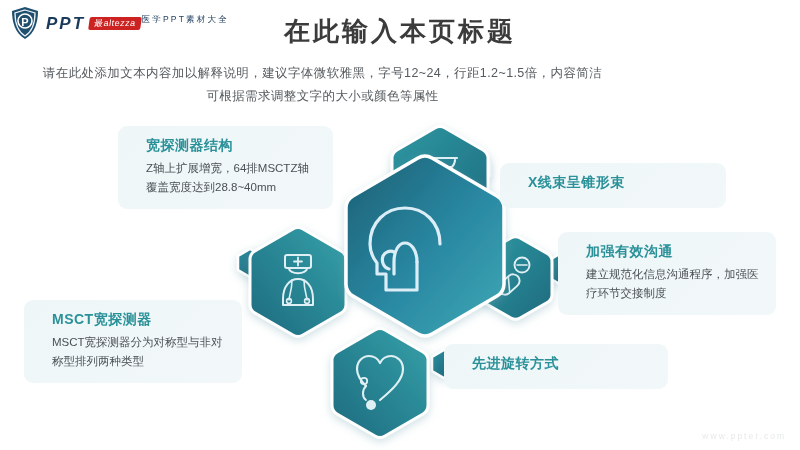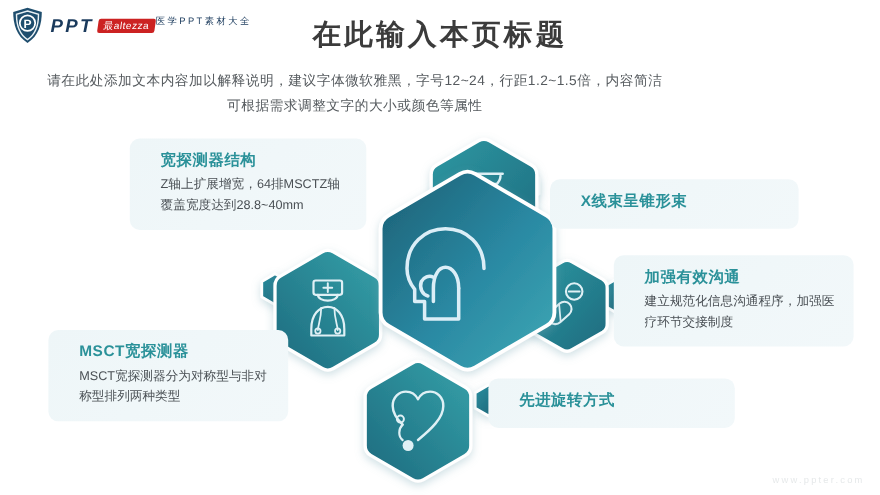--- a/index.html
+++ b/index.html
@@ -131,21 +131,21 @@
     margin: 0;
     font-size: 11.5px;
     color: #4a5055;
     line-height: 1.65;
   }
 
   #callout-wide-detector { left: 118px; top: 126px; width: 215px; }
   #callout-xray-cone     { left: 500px; top: 120px; width: 226px; margin-top: 43px; }
   #callout-communication { left: 558px; top: 232px; width: 218px; }
   #callout-rotation      { left: 444px; top: 344px; width: 224px; }
-  #callout-msct          { left: 24px;  top: 300px; width: 218px; margin-left: 20px; }
+  #callout-msct          { left: 24px;  top: 300px; width: 218px; }
 
   
   .watermark {
     position: absolute;
     right: 14px;
     bottom: 9px;
     font-size: 8.5px;
     color: #e6e9ea;
     letter-spacing: 2px;
   }

